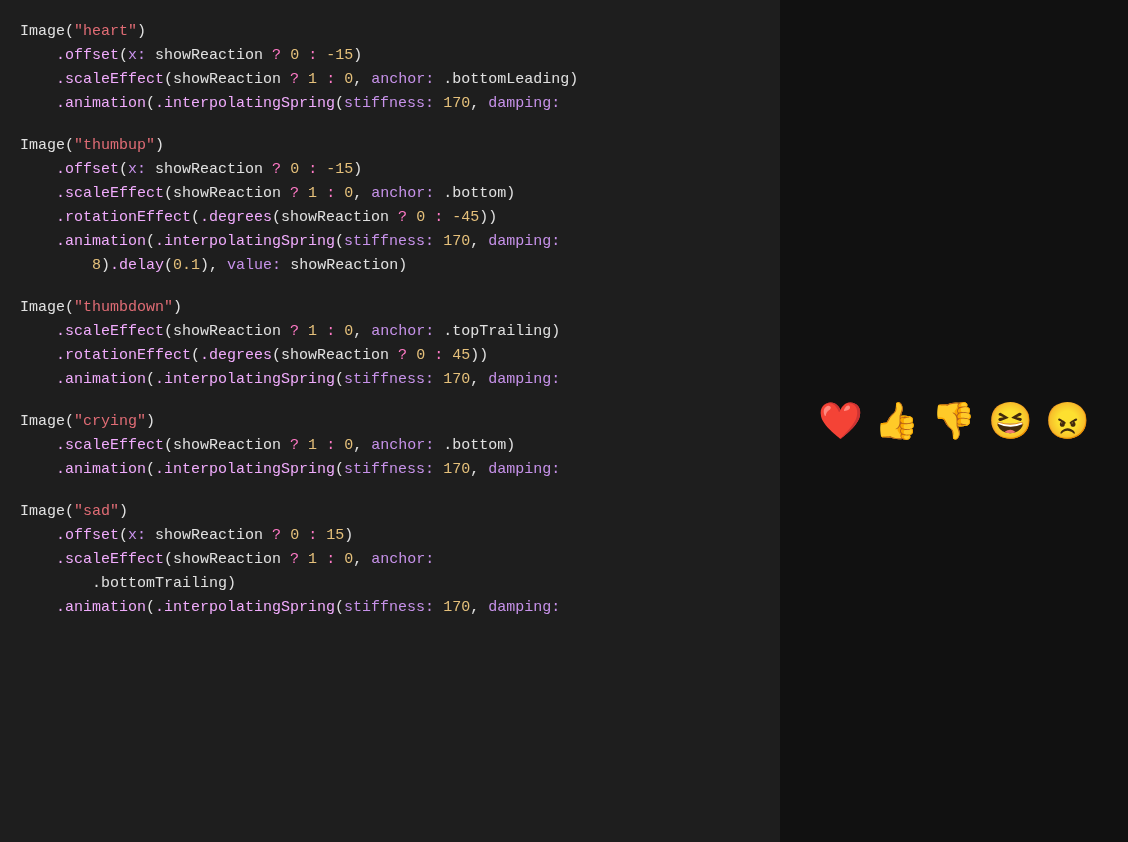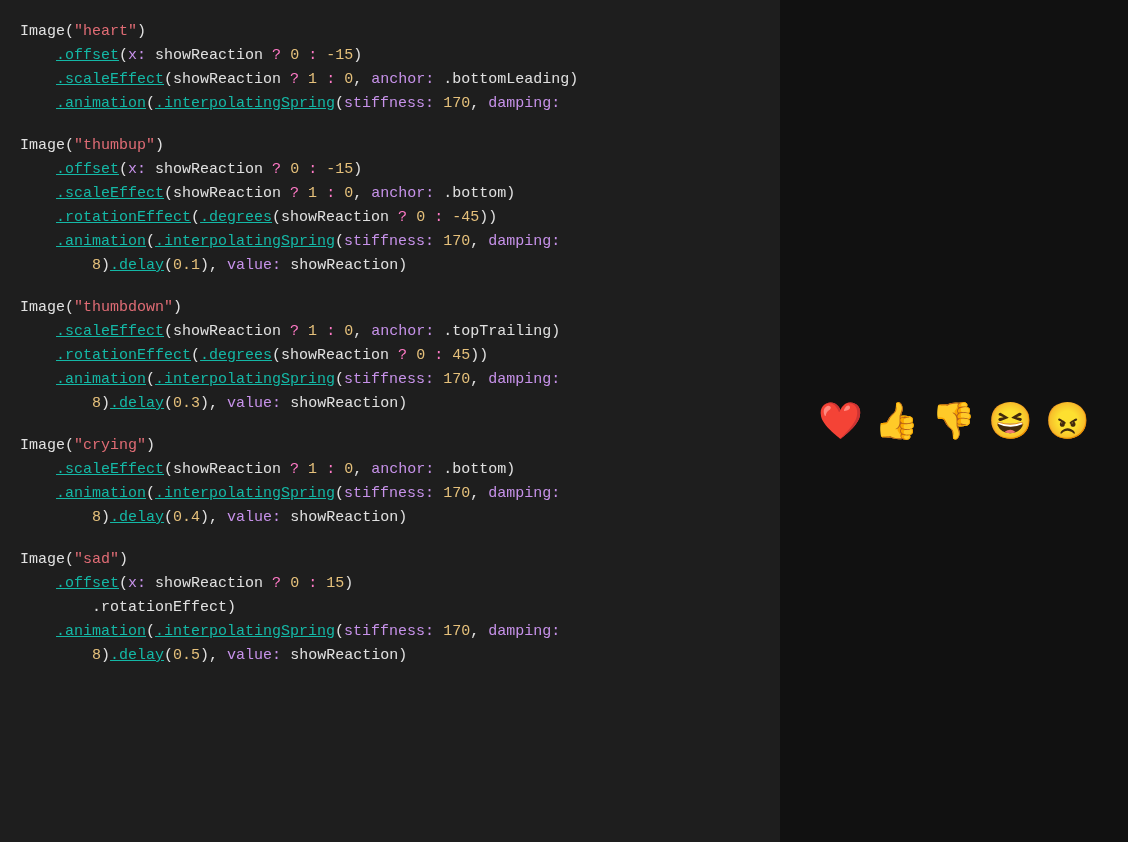--- a/index.html
+++ b/index.html
@@ -46,21 +46,21 @@
     .code-block {
       margin-bottom: 18px;
     }
 
     .line {
       display: block;
       white-space: pre;
     }
 
     span.white { color: #e0e0e0; }
-    span.cyan { color: #14b8a6; text-decoration: underline; }
+    span.cyan { color: #f0abfc; }
     span.purple { color: #c792ea; }
     span.yellow { color: #e5c07b; }
     span.red-str { color: #e06c75; }
     span.pink { color: #ff79c6; }
   </style>
 </head>
 <body>
 
 <div class="code-panel">
 
@@ -78,36 +78,34 @@
     <span class="line"><span class="white">    </span><span class="cyan">.rotationEffect</span><span class="white">(</span><span class="cyan">.degrees</span><span class="white">(showReaction </span><span class="pink">?</span><span class="white"> </span><span class="yellow">0</span><span class="white"> </span><span class="pink">:</span><span class="white"> </span><span class="yellow">-45</span><span class="white">))</span></span>
     <span class="line"><span class="white">    </span><span class="cyan">.animation</span><span class="white">(</span><span class="cyan">.interpolatingSpring</span><span class="white">(</span><span class="purple">stiffness:</span><span class="white"> </span><span class="yellow">170</span><span class="white">, </span><span class="purple">damping:</span></span>
     <span class="line"><span class="white">        </span><span class="yellow">8</span><span class="white">)</span><span class="cyan">.delay</span><span class="white">(</span><span class="yellow">0.1</span><span class="white">), </span><span class="purple">value:</span><span class="white"> showReaction)</span></span>
   </div>
 
   <div class="code-block">
     <span class="line"><span class="white">Image(</span><span class="red-str">"thumbdown"</span><span class="white">)</span></span>
     <span class="line"><span class="white">    </span><span class="cyan">.scaleEffect</span><span class="white">(showReaction </span><span class="pink">?</span><span class="white"> </span><span class="yellow">1</span><span class="white"> </span><span class="pink">:</span><span class="white"> </span><span class="yellow">0</span><span class="white">, </span><span class="purple">anchor:</span><span class="white"> .topTrailing)</span></span>
     <span class="line"><span class="white">    </span><span class="cyan">.rotationEffect</span><span class="white">(</span><span class="cyan">.degrees</span><span class="white">(showReaction </span><span class="pink">?</span><span class="white"> </span><span class="yellow">0</span><span class="white"> </span><span class="pink">:</span><span class="white"> </span><span class="yellow">45</span><span class="white">))</span></span>
     <span class="line"><span class="white">    </span><span class="cyan">.animation</span><span class="white">(</span><span class="cyan">.interpolatingSpring</span><span class="white">(</span><span class="purple">stiffness:</span><span class="white"> </span><span class="yellow">170</span><span class="white">, </span><span class="purple">damping:</span></span>
-    <span class="line"><span class="white">        </span><span class="yellow">8</span><span class="white">)</span><span class="cyan">.delay</span><span class="white">(</span><span class="yellow">0.3</span><span class="white">), </span><span class="purple">value:</span><span class="white"> showReaction)</span></span>
   </div>
 
   <div class="code-block">
     <span class="line"><span class="white">Image(</span><span class="red-str">"crying"</span><span class="white">)</span></span>
     <span class="line"><span class="white">    </span><span class="cyan">.scaleEffect</span><span class="white">(showReaction </span><span class="pink">?</span><span class="white"> </span><span class="yellow">1</span><span class="white"> </span><span class="pink">:</span><span class="white"> </span><span class="yellow">0</span><span class="white">, </span><span class="purple">anchor:</span><span class="white"> .bottom)</span></span>
     <span class="line"><span class="white">    </span><span class="cyan">.animation</span><span class="white">(</span><span class="cyan">.interpolatingSpring</span><span class="white">(</span><span class="purple">stiffness:</span><span class="white"> </span><span class="yellow">170</span><span class="white">, </span><span class="purple">damping:</span></span>
-    <span class="line"><span class="white">        </span><span class="yellow">8</span><span class="white">)</span><span class="cyan">.delay</span><span class="white">(</span><span class="yellow">0.4</span><span class="white">), </span><span class="purple">value:</span><span class="white"> showReaction)</span></span>
   </div>
 
   <div class="code-block">
     <span class="line"><span class="white">Image(</span><span class="red-str">"sad"</span><span class="white">)</span></span>
     <span class="line"><span class="white">    </span><span class="cyan">.offset</span><span class="white">(</span><span class="purple">x:</span><span class="white"> showReaction </span><span class="pink">?</span><span class="white"> </span><span class="yellow">0</span><span class="white"> </span><span class="pink">:</span><span class="white"> </span><span class="yellow">15</span><span class="white">)</span></span>
-    <span class="line"><span class="white">        .rotationEffect)</span></span>
+    <span class="line"><span class="white">    </span><span class="cyan">.scaleEffect</span><span class="white">(showReaction </span><span class="pink">?</span><span class="white"> </span><span class="yellow">1</span><span class="white"> </span><span class="pink">:</span><span class="white"> </span><span class="yellow">0</span><span class="white">, </span><span class="purple">anchor:</span></span>
+    <span class="line"><span class="white">        .bottomTrailing)</span></span>
     <span class="line"><span class="white">    </span><span class="cyan">.animation</span><span class="white">(</span><span class="cyan">.interpolatingSpring</span><span class="white">(</span><span class="purple">stiffness:</span><span class="white"> </span><span class="yellow">170</span><span class="white">, </span><span class="purple">damping:</span></span>
-    <span class="line"><span class="white">        </span><span class="yellow">8</span><span class="white">)</span><span class="cyan">.delay</span><span class="white">(</span><span class="yellow">0.5</span><span class="white">), </span><span class="purple">value:</span><span class="white"> showReaction)</span></span>
   </div>
 
 </div>
 
 <div class="preview-panel">
   <div class="emoji-row">
     <span>❤️</span>
     <span>👍</span>
     <span>👎</span>
     <span>😆</span>

